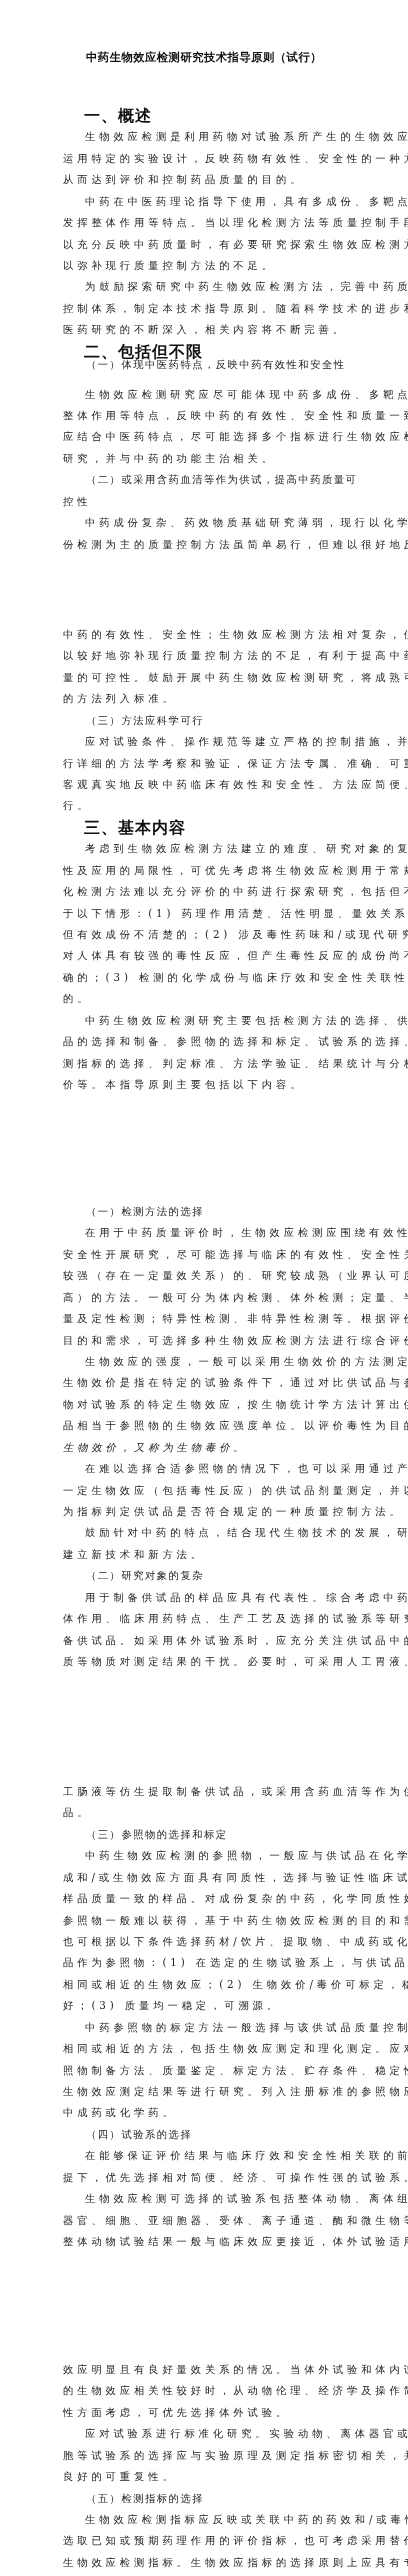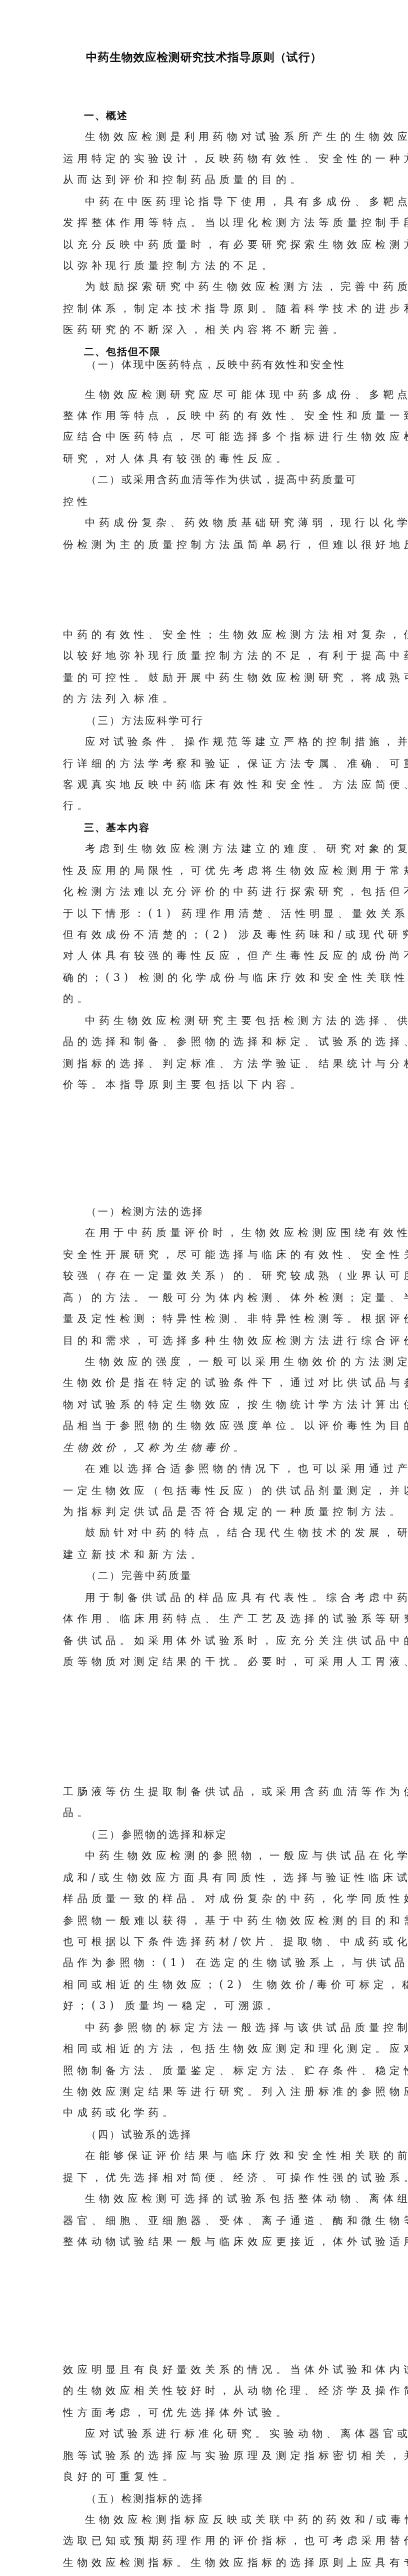--- a/index.html
+++ b/index.html
@@ -7,21 +7,21 @@
          font-family: "DejaVu Serif", "Liberation Serif", serif; color: #1a1a1a; }
   .doc { position: absolute; left: 0; top: 0; width: 408px; height: 2802px; }
   .title { position: absolute; left: 0; width: 408px; text-align: center;
            font-family: "DejaVu Sans", "Liberation Sans", sans-serif; font-weight: bold;
            font-size: 11.3px; line-height: 15.5px; letter-spacing: 0.5px; color: #111; }
   .page { position: absolute; left: 63px; width: 289px; }
   .line { position: absolute; left: 0; height: 21.4px; line-height: 21.4px;
           font-size: 10.3px; letter-spacing: 3.9px; white-space: nowrap; color: #222; }
   .line.indent { left: 22px; }
   .line.h1 { left: 21px; font-family: "DejaVu Sans", "Liberation Sans", sans-serif;
-             font-weight: bold; letter-spacing: 1px; font-size: 10px; color: #111; }
+             font-weight: bold; letter-spacing: 1px; font-size: 16px; color: #111; }
   .line.h2 { left: 23px; letter-spacing: 1.5px; }
 </style>
 </head>
 <body>
 
 <div class="doc">
   <div class="title" style="top:50px">中药生物效应检测研究技术指导原则（试行）</div>
   <div id="pages">
       <div class="page" style="top: 105px;">
         <div class="line h1" style="top: 0px;">一、概述</div>
@@ -33,21 +33,21 @@
         <div class="line" style="top: 129px;">以充分反映中药质量时，有必要研究探索生物效应检测方法，</div>
         <div class="line" style="top: 150px;">以弥补现行质量控制方法的不足。</div>
         <div class="line indent" style="top: 171px;">为鼓励探索研究中药生物效应检测方法，完善中药质量</div>
         <div class="line" style="top: 193px;">控制体系，制定本技术指导原则。随着科学技术的进步和中</div>
         <div class="line" style="top: 214px;">医药研究的不断深入，相关内容将不断完善。</div>
         <div class="line h1" style="top: 236px;">二、包括但不限</div>
         <div class="line h2" style="top: 249px;">（一）体现中医药特点，反映中药有效性和安全性</div>
         <div class="line indent" style="top: 279px;">生物效应检测研究应尽可能体现中药多成份、多靶点及</div>
         <div class="line" style="top: 300px;">整体作用等特点，反映中药的有效性、安全性和质量一致性。</div>
         <div class="line" style="top: 321px;">应结合中医药特点，尽可能选择多个指标进行生物效应检测</div>
-        <div class="line" style="top: 343px;">研究，对人体具有较强的毒性反应。</div>
+        <div class="line" style="top: 343px;">研究，并与中药的功能主治相关。</div>
         <div class="line h2" style="top: 364px;">（二）或采用含药血清等作为供试，提高中药质量可</div>
         <div class="line" style="top: 386px;">控性</div>
         <div class="line indent" style="top: 407px;">中药成份复杂、药效物质基础研究薄弱，现行以化学成</div>
         <div class="line" style="top: 429px;">份检测为主的质量控制方法虽简单易行，但难以很好地反映</div>
       </div>
       <div class="page" style="top: 624px;">
         <div class="line" style="top: 0px;">中药的有效性、安全性；生物效应检测方法相对复杂，但可</div>
         <div class="line" style="top: 21.4px;">以较好地弥补现行质量控制方法的不足，有利于提高中药质</div>
         <div class="line" style="top: 43px;">量的可控性。鼓励开展中药生物效应检测研究，将成熟可行</div>
         <div class="line" style="top: 64px;">的方法列入标准。</div>
@@ -81,21 +81,21 @@
         <div class="line indent" style="top: 150px;">生物效应的强度，一般可以采用生物效价的方法测定。</div>
         <div class="line" style="top: 171px;">生物效价是指在特定的试验条件下，通过对比供试品与参照</div>
         <div class="line" style="top: 193px;">物对试验系的特定生物效应，按生物统计学方法计算出供试</div>
         <div class="line" style="top: 214px;">品相当于参照物的生物效应强度单位。以评价毒性为目的的</div>
         <div class="line" style="top: 236px; font-style: italic;">生物效价，又称为生物毒价。</div>
         <div class="line indent" style="top: 257px;">在难以选择合适参照物的情况下，也可以采用通过产生</div>
         <div class="line" style="top: 279px;">一定生物效应（包括毒性反应）的供试品剂量测定，并以此</div>
         <div class="line" style="top: 300px;">为指标判定供试品是否符合规定的一种质量控制方法。</div>
         <div class="line indent" style="top: 321px;">鼓励针对中药的特点，结合现代生物技术的发展，研究</div>
         <div class="line" style="top: 343px;">建立新技术和新方法。</div>
-        <div class="line h2" style="top: 364px;">（二）完善中药质量</div>
+        <div class="line h2" style="top: 364px;">（二）研究对象的复杂</div>
         <div class="line indent" style="top: 386px;">用于制备供试品的样品应具有代表性。综合考虑中药整</div>
         <div class="line" style="top: 407px;">体作用、临床用药特点、生产工艺及选择的试验系等研究制</div>
         <div class="line" style="top: 429px;">备供试品。如采用体外试验系时，应充分关注供试品中的鞣</div>
         <div class="line" style="top: 450px;">质等物质对测定结果的干扰。必要时，可采用人工胃液、人</div>
       </div>
       <div class="page" style="top: 1781px;">
         <div class="line" style="top: 0px;">工肠液等仿生提取制备供试品，或采用含药血清等作为供试</div>
         <div class="line" style="top: 21.4px;">品。</div>
         <div class="line h2" style="top: 43px;">（三）参照物的选择和标定</div>
         <div class="line indent" style="top: 64px;">中药生物效应检测的参照物，一般应与供试品在化学组</div>

